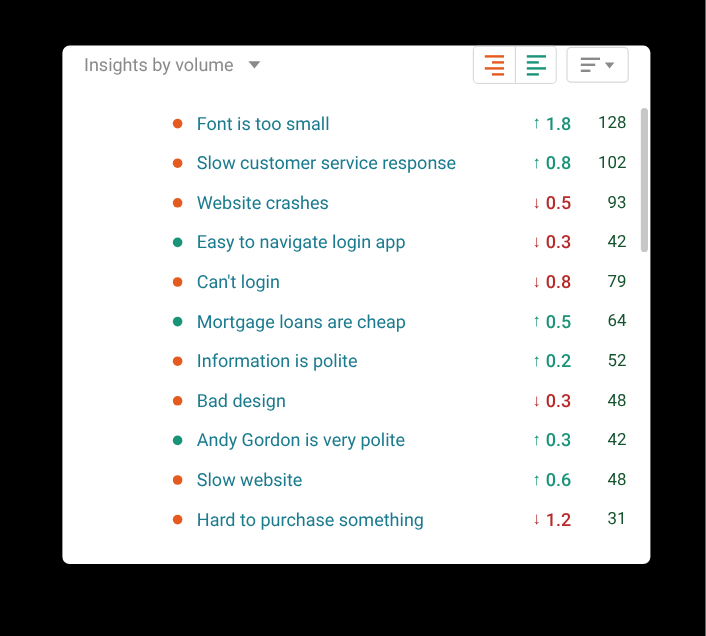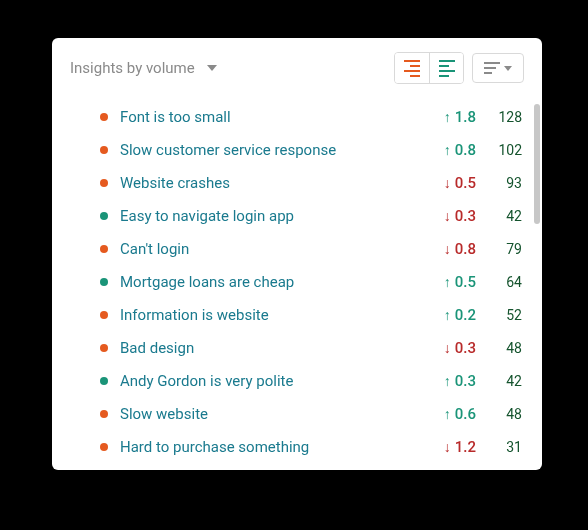--- a/index.html
+++ b/index.html
@@ -20,21 +20,21 @@
     border-radius: 6px;
     box-shadow: 0 4px 20px rgba(0,0,0,0.3);
     display: flex;
     flex-direction: column;
     overflow: hidden;
   }
   .header {
     display: flex;
     align-items: center;
     justify-content: space-between;
-    padding: 14px 18px 14px 18px;
+    padding: 0 18px 14px 18px;
   }
   .title-sel {
     display: flex;
     align-items: center;
     gap: 12px;
     color: #8a8a8a;
     font-size: 15px;
     cursor: pointer;
   }
   .chev-down {
@@ -99,20 +99,21 @@
   .chev-sm {
     width:0;height:0;
     border-left:4px solid transparent;
     border-right:4px solid transparent;
     border-top:5px solid #8a8a8a;
   }
   .list-wrap {
     flex: 1;
     overflow: hidden;
     position: relative;
+    padding-left: 44px;
   }
   .scrollbar {
     position: absolute;
     right: 2px;
     top: 6px;
     width: 6px;
     height: 120px;
     background: #c7c7c7;
     border-radius: 3px;
   }
@@ -250,21 +251,21 @@
           <span class="dot pos"></span>
           <span class="label">Mortgage loans are cheap</span>
           <span class="trend up">
             <span class="arrow-up">↑</span>
             <span>0.5</span>
           </span>
           <span class="count">64</span>
         </div>
         <div class="row">
           <span class="dot neg"></span>
-          <span class="label">Information is website</span>
+          <span class="label">Information is polite</span>
           <span class="trend up">
             <span class="arrow-up">↑</span>
             <span>0.2</span>
           </span>
           <span class="count">52</span>
         </div>
         <div class="row">
           <span class="dot neg"></span>
           <span class="label">Bad design</span>
           <span class="trend down">

